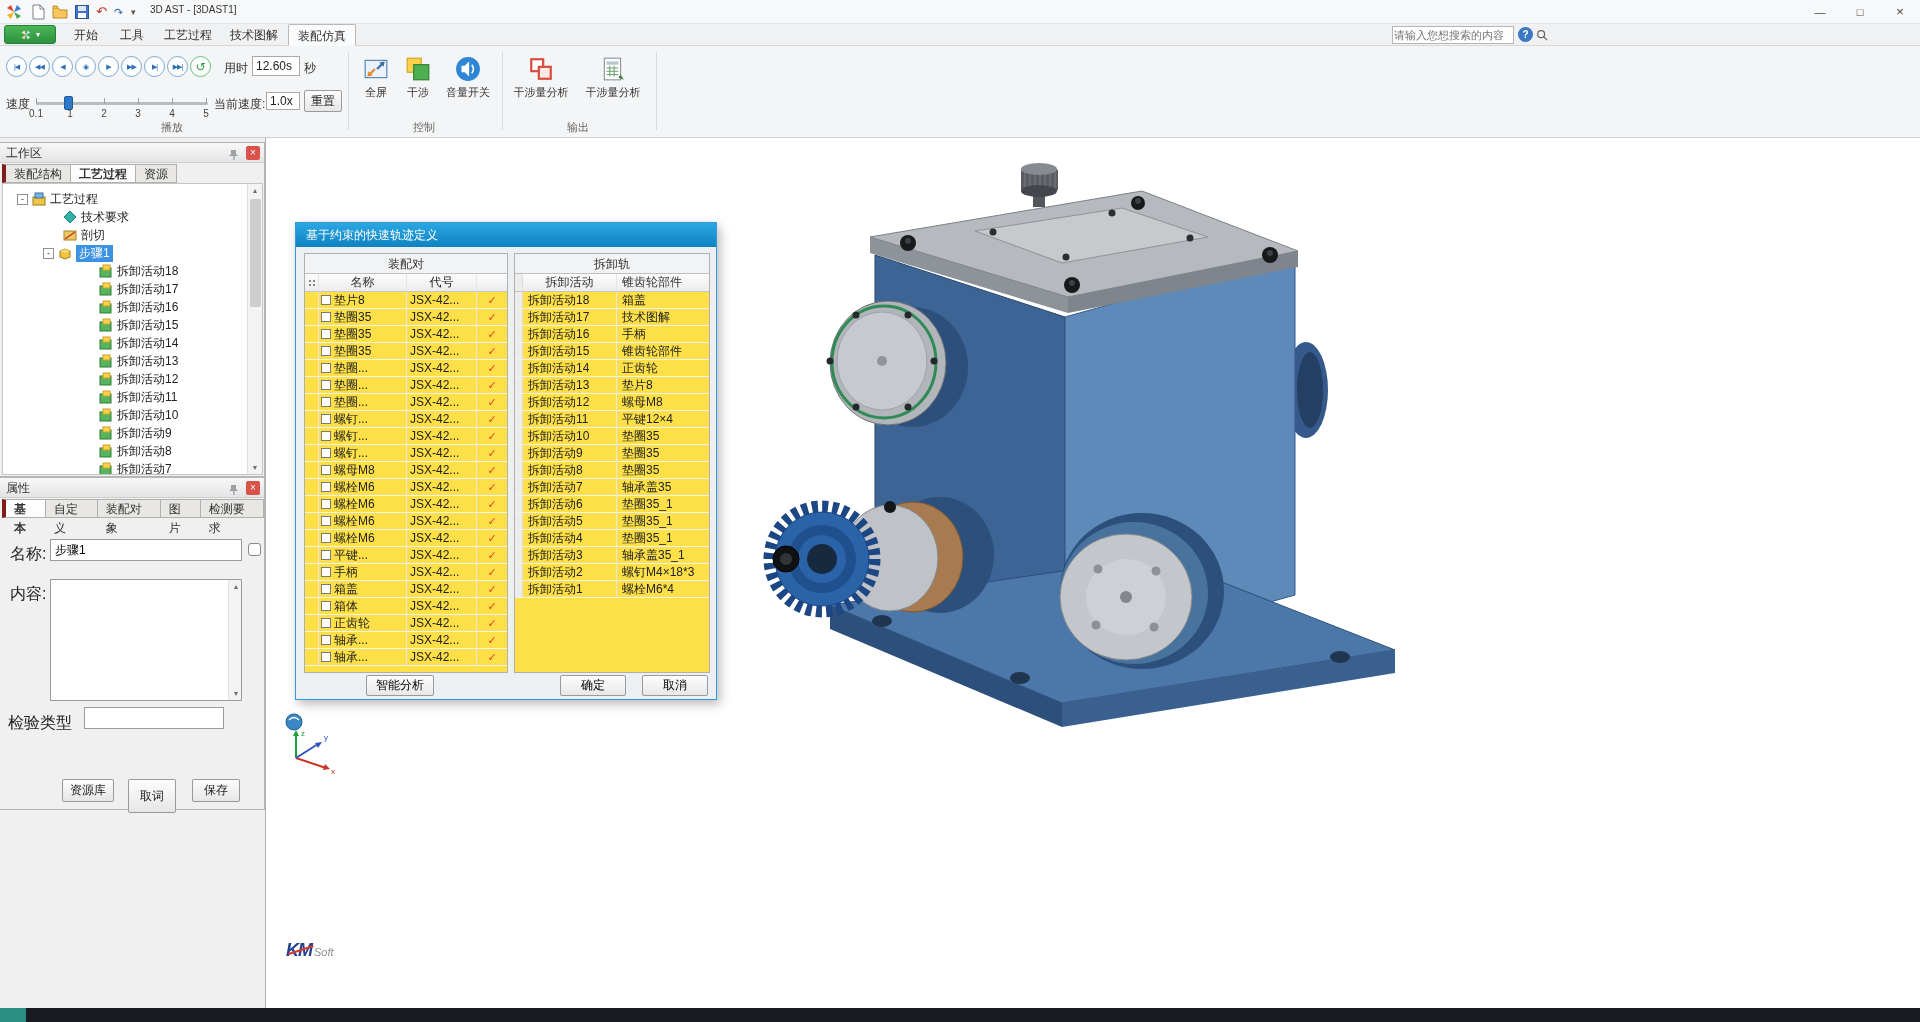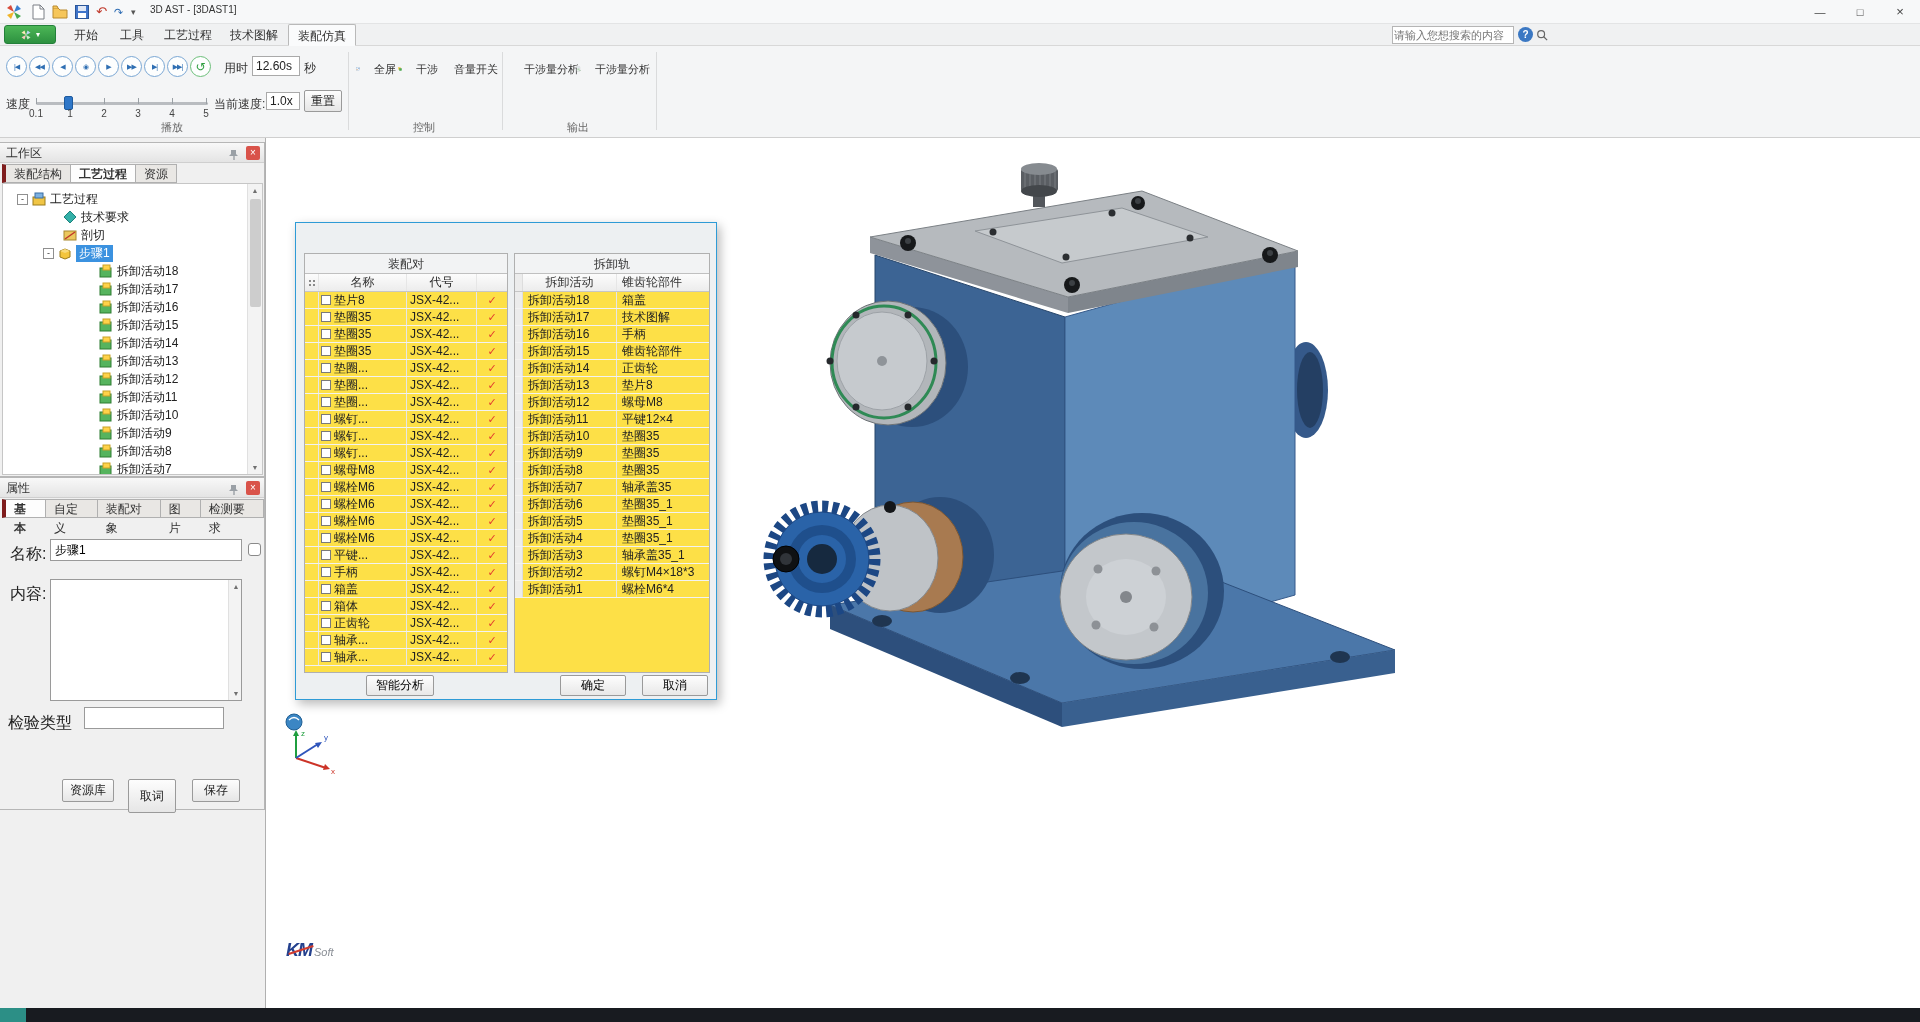--- a/index.html
+++ b/index.html
@@ -25,21 +25,21 @@
 .mbtn.green{color:#2e9e3f;border-color:#6cbf7a;font-size:12px;letter-spacing:0}
 .rlabel{position:absolute;font-size:12px;color:#333}
 .rbox{position:absolute;height:20px;background:#fff;border:1px solid #a9a9a9}
 .rbox input{width:100%;height:100%;border:0;outline:0;font-family:inherit;font-size:12px;padding:0 3px;background:transparent;color:#222}
 .slider-track{position:absolute;left:36px;top:56px;width:172px;height:3px;background:#b9bcc0;border-radius:2px}
 .tickmark{position:absolute;top:52px;width:1px;height:6px;background:#9aa0a5}
 .ticklabel{position:absolute;top:62px;font-size:10px;color:#444;transform:translateX(-50%)}
 .thumb{position:absolute;left:64px;top:50px;width:9px;height:14px;background:#2f77c8;border:1px solid #1d5a9e;border-radius:2px}
 .grouplabel{position:absolute;top:74px;font-size:11px;color:#666;text-align:center}
 .vsep{position:absolute;top:6px;width:1px;height:78px;background:#dadbdc}
-.bigbtn{position:absolute;top:10px;display:flex;flex-direction:row;align-items:center;gap:14px;cursor:default}
+.bigbtn{position:absolute;top:10px;display:flex;flex-direction:column;align-items:center;gap:3px;cursor:default}
 .bigbtn .lbl{font-size:11px;color:#333;white-space:nowrap}
 .rbtn{background:linear-gradient(#fdfdfd,#e6e6e6);border:1px solid #9a9a9a;border-radius:2px;font-family:inherit;font-size:12px;color:#222;cursor:default}
 
 .panel{position:absolute;left:0;width:265px;background:#f0f0f0;border:1px solid #b6b6b6;border-left:0}
 .phead{position:absolute;left:0;top:0;width:100%;height:20px;background:linear-gradient(#f8f8f8,#e4e4e4);border-bottom:1px solid #cfcfcf;line-height:20px;padding-left:6px;color:#333}
 .pclose{position:absolute;top:3px;right:4px;width:14px;height:14px;background:#d9534a;color:#fff;font-size:10px;line-height:14px;text-align:center;border-radius:2px}
 .ppin{position:absolute;top:4px;right:24px;width:12px;height:12px}
 .ptabs{position:absolute;left:2px;display:flex}
 .ptab{height:19px;line-height:19px;padding:0 8px;border:1px solid #b0b0b0;border-left:0;background:#e9e7e4;color:#333;font-size:12px}
 .ptab:first-child{border-left:4px solid #7f1d1d}
@@ -510,20 +510,23 @@
     </div>
   </div>
   <span class="flabel" style="left:8px;top:235px">检验类型</span>
   <span class="finput" style="left:84px;top:229px;width:140px;height:22px"><input style=""></span>
   <button class="rbtn" style="position:absolute;left:62px;top:301px;width:52px;height:23px">资源库</button>
   <button class="rbtn" style="position:absolute;left:128px;top:301px;width:48px;height:34px">取词</button>
   <button class="rbtn" style="position:absolute;left:192px;top:301px;width:48px;height:23px">保存</button>
 </div>
 
 <div class="dialog">
+  <div class="dlg-title">
+    <span>基于约束的快速轨迹定义</span>
+  </div>
 
   <div class="dlg-panel" style="left:8px;width:204px">
     <div class="dlg-phead">装配对</div>
     <div class="dthead">
       <span class="c-drag">
           <span class="dots"></span>
         </span>
       <span class="c-name hd-center">名称</span>
       <span class="c-code hd-center">代号</span>
       <span class="c-chk"></span>

